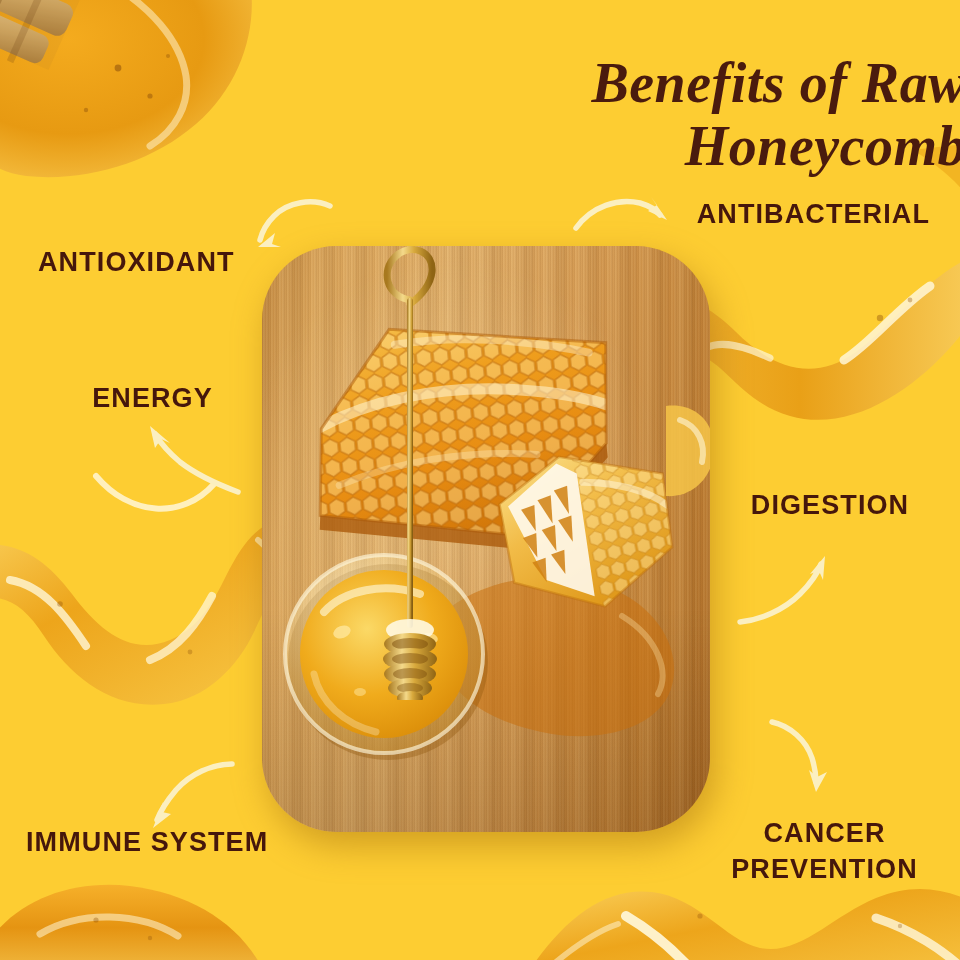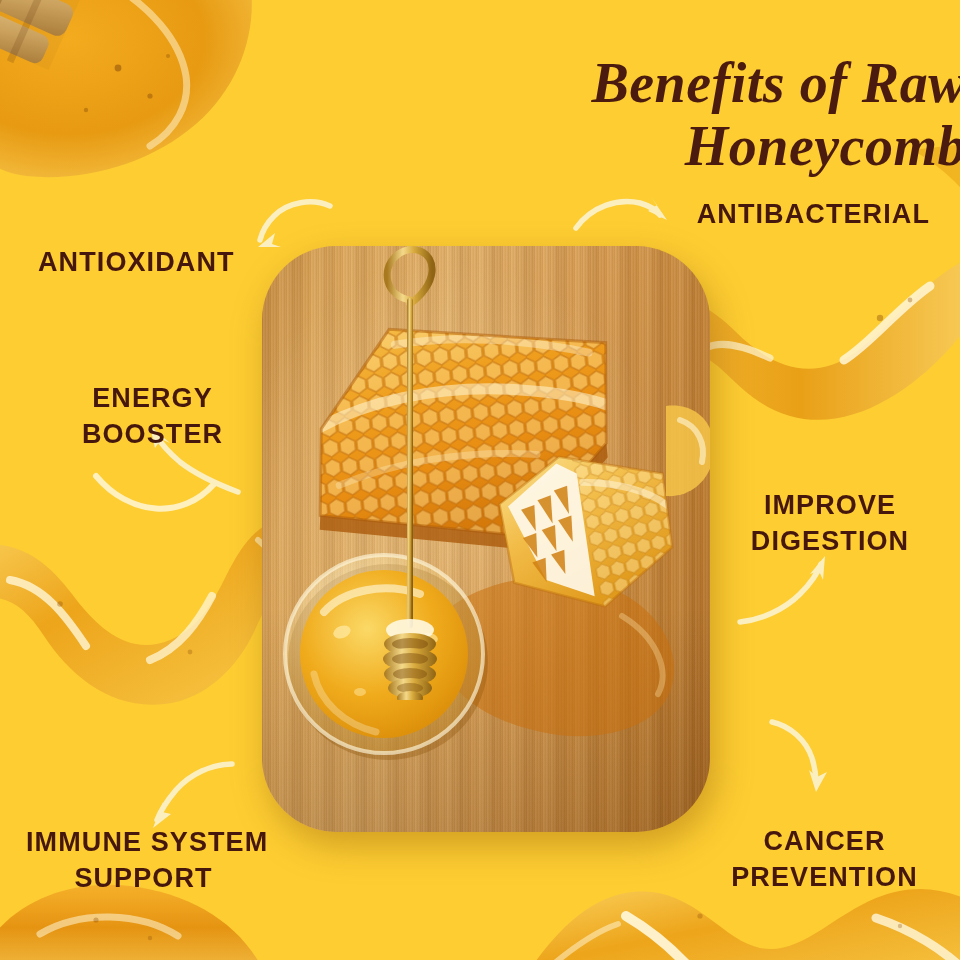--- a/index.html
+++ b/index.html
@@ -57,21 +57,21 @@
   .benefit .l { display: block; }
   .benefit.left   { text-align: left; }
   .benefit.right  { text-align: right; }
   .benefit.center { text-align: center; }
 
   #benefit-antioxidant   { left: 38px;  top: 196px; margin-top: 48px; }
   #benefit-antibacterial { right: 30px; top: 196px; text-align: right; margin-left: 8px; }
   #benefit-energy        { left: 60px;  top: 380px; width: 185px; text-align: center; }
   #benefit-digestion     { right: 30px; top: 487px; width: 200px; text-align: center; }
   #benefit-immune        { left: 26px;  top: 824px; width: 235px; text-align: center; }
-  #benefit-cancer        { right: 28px; top: 815px; width: 215px; text-align: center; margin-top: 8px; }
+  #benefit-cancer        { right: 28px; top: 815px; width: 215px; text-align: center; }
 
   
   #arrow-layer { position: absolute; inset: 0; width: 960px; height: 960px; z-index: 28; }
   .arrow-path { fill: none; stroke: #fbefc0; stroke-width: 5.5; stroke-linecap: round; }
   .arrow-head { fill: #fbefc0; }
 
   
   #board-wrap {
     position: absolute;
     left: 262px;
@@ -288,31 +288,28 @@
   <div class="benefit left" id="benefit-antioxidant">
     <span class="l">ANTIOXIDANT</span>
   </div>
 
   <div class="benefit right" id="benefit-antibacterial">
     <span class="l">ANTIBACTERIAL</span>
   </div>
 
   <div class="benefit center" id="benefit-energy">
     <span class="l">ENERGY</span>
-    <span class="l">BOOSTER</span>
   </div>
 
   <div class="benefit center" id="benefit-digestion">
-    <span class="l">IMPROVE</span>
     <span class="l">DIGESTION</span>
   </div>
 
   <div class="benefit center" id="benefit-immune">
     <span class="l">IMMUNE SYSTEM</span>
-    <span class="l">SUPPORT</span>
   </div>
 
   <div class="benefit center" id="benefit-cancer">
     <span class="l">CANCER</span>
     <span class="l">PREVENTION</span>
   </div>
 
   <div id="board-wrap">
     <div id="board-shadow"></div>
     <div id="board">

